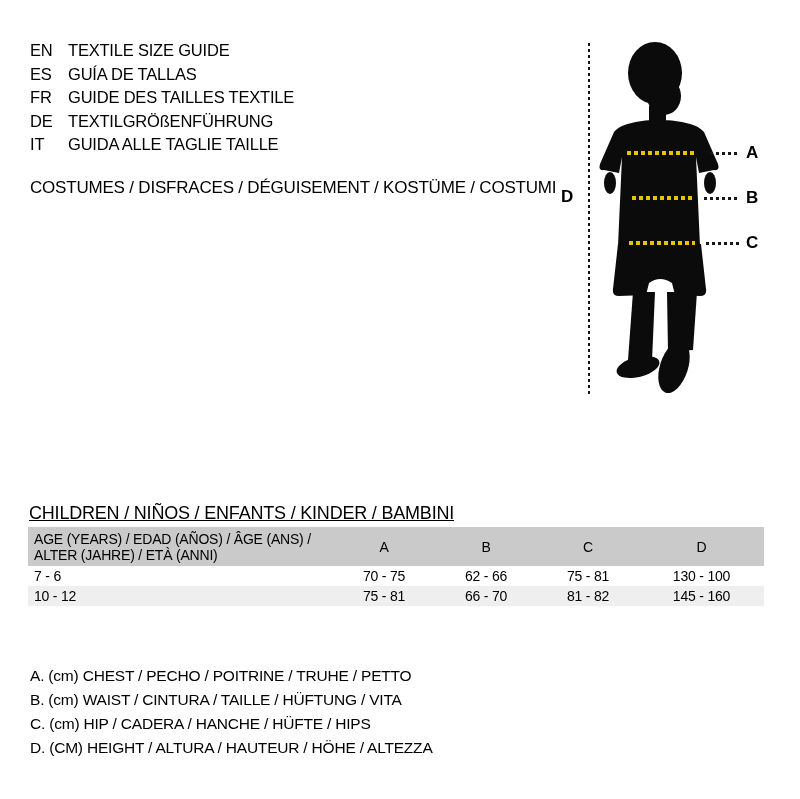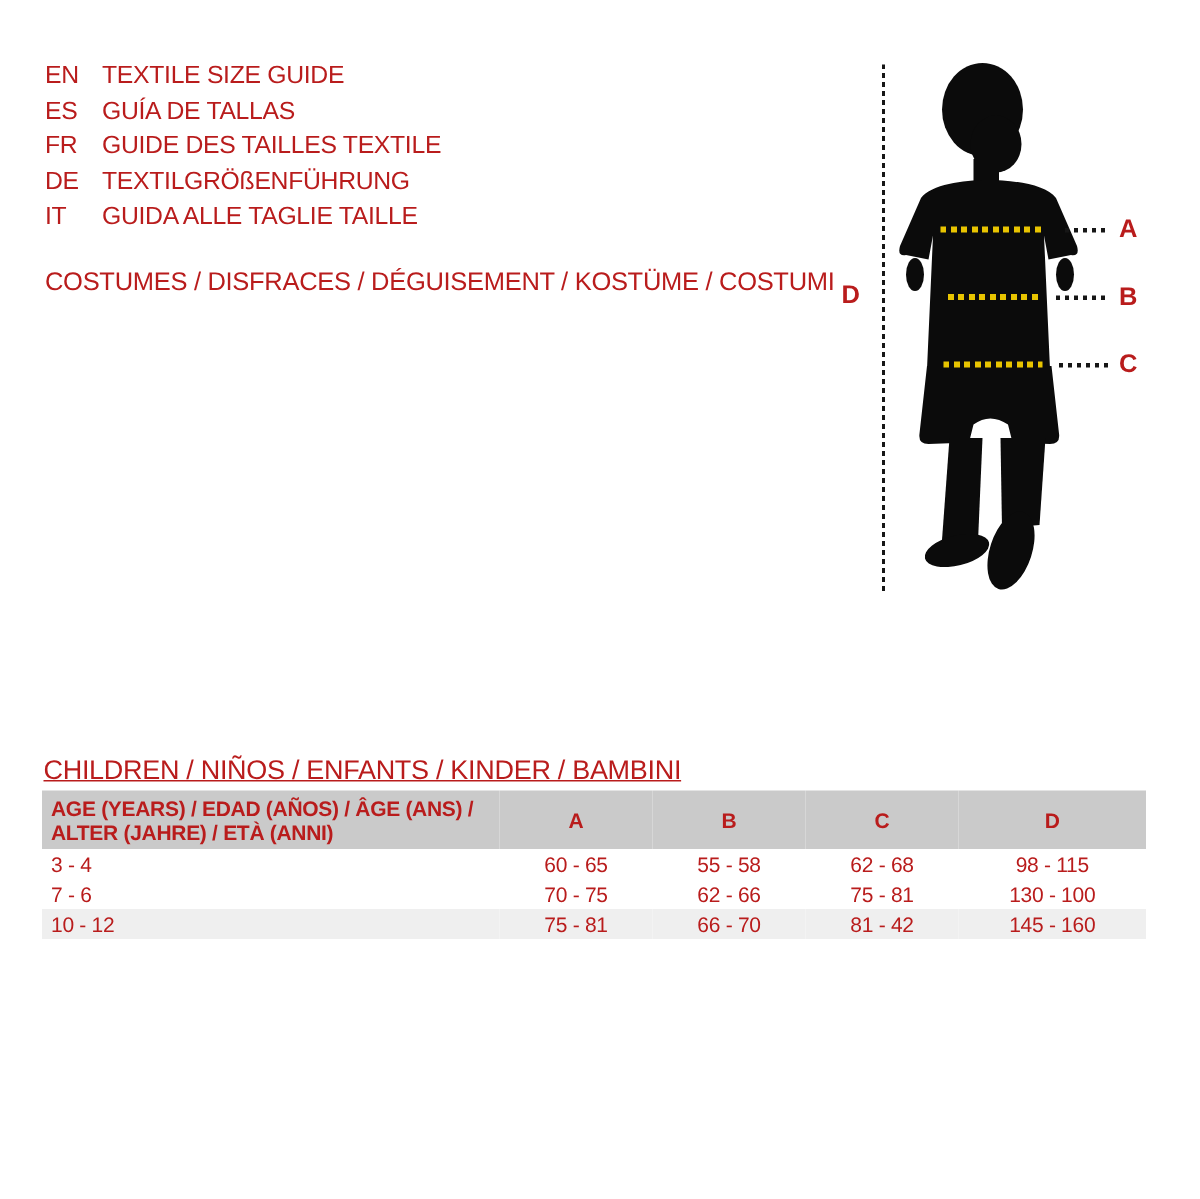--- a/index.html
+++ b/index.html
@@ -2,21 +2,21 @@
 <html><head>
 <meta charset="utf-8">
 <style>
   * { margin:0; padding:0; box-sizing:border-box; }
   html,body { background:#ffffff; }
   .canvas {
     position:relative;
     width:800px; height:799px;
     background:#ffffff;
     font-family:"Liberation Sans", sans-serif;
-    color:#b91c1c;
+    color:#000000;
     overflow:hidden;
     padding-left:15px;
   }
 
   
   .lang-list {
     position:absolute; left:30px; top:39px;
     display:grid;
     grid-template-columns:38px auto;
     line-height:23.5px;
@@ -64,21 +64,21 @@
     position:absolute; left:29px; top:503px;
     font-size:18px; letter-spacing:-0.2px; white-space:nowrap;text-decoration:underline;
   }
   .size-table {
     position:absolute; left:28px; top:527px;
     width:736px; border-collapse:collapse; table-layout:fixed;
     font-size:14px; letter-spacing:-0.2px;
   }
   .size-table thead tr { background:#cacaca; height:39px; }
   .size-table th {
-    font-weight:700; vertical-align:middle; text-align:center; line-height:16px;
+    font-weight:400; vertical-align:middle; text-align:center; line-height:16px;
   }
   .size-table th.age-head { text-align:left; padding-left:6px; }
   .size-table tbody tr { height:20px; }
   .size-table tbody tr.alt { background:#efefef; }
   .size-table td { text-align:center; vertical-align:middle; }
   .size-table td.age-cell { text-align:left; padding-left:6px; }
 
   
   .legend {
     position:absolute; left:30px; top:664px;
@@ -164,37 +164,36 @@
           <span>ALTER (JAHRE) / ETÀ (ANNI)</span>
         </th>
         <th>A</th>
         <th>B</th>
         <th>C</th>
         <th>D</th>
       </tr>
     </thead>
     <tbody>
       <tr>
-        <td class="age-cell">3 - 4</td>
-        <td>60 - 65</td>
-        <td>55 - 58</td>
-        <td>62 - 68</td>
-        <td>98 - 115</td>
-      </tr>
-      <tr>
         <td class="age-cell">7 - 6</td>
         <td>70 - 75</td>
         <td>62 - 66</td>
         <td>75 - 81</td>
         <td>130 - 100</td>
       </tr>
       <tr class="alt">
         <td class="age-cell">10 - 12</td>
         <td>75 - 81</td>
         <td>66 - 70</td>
-        <td>81 - 42</td>
+        <td>81 - 82</td>
         <td>145 - 160</td>
       </tr>
     </tbody>
   </table>
 
+  <div class="legend">
+    <div>A. (cm) CHEST / PECHO / POITRINE / TRUHE / PETTO</div>
+    <div>B. (cm) WAIST / CINTURA / TAILLE / HÜFTUNG / VITA</div>
+    <div>C. (cm) HIP / CADERA / HANCHE / HÜFTE / HIPS</div>
+    <div>D. (CM) HEIGHT / ALTURA / HAUTEUR / HÖHE / ALTEZZA</div>
+  </div>
 
 </div>
 
 </body></html>

